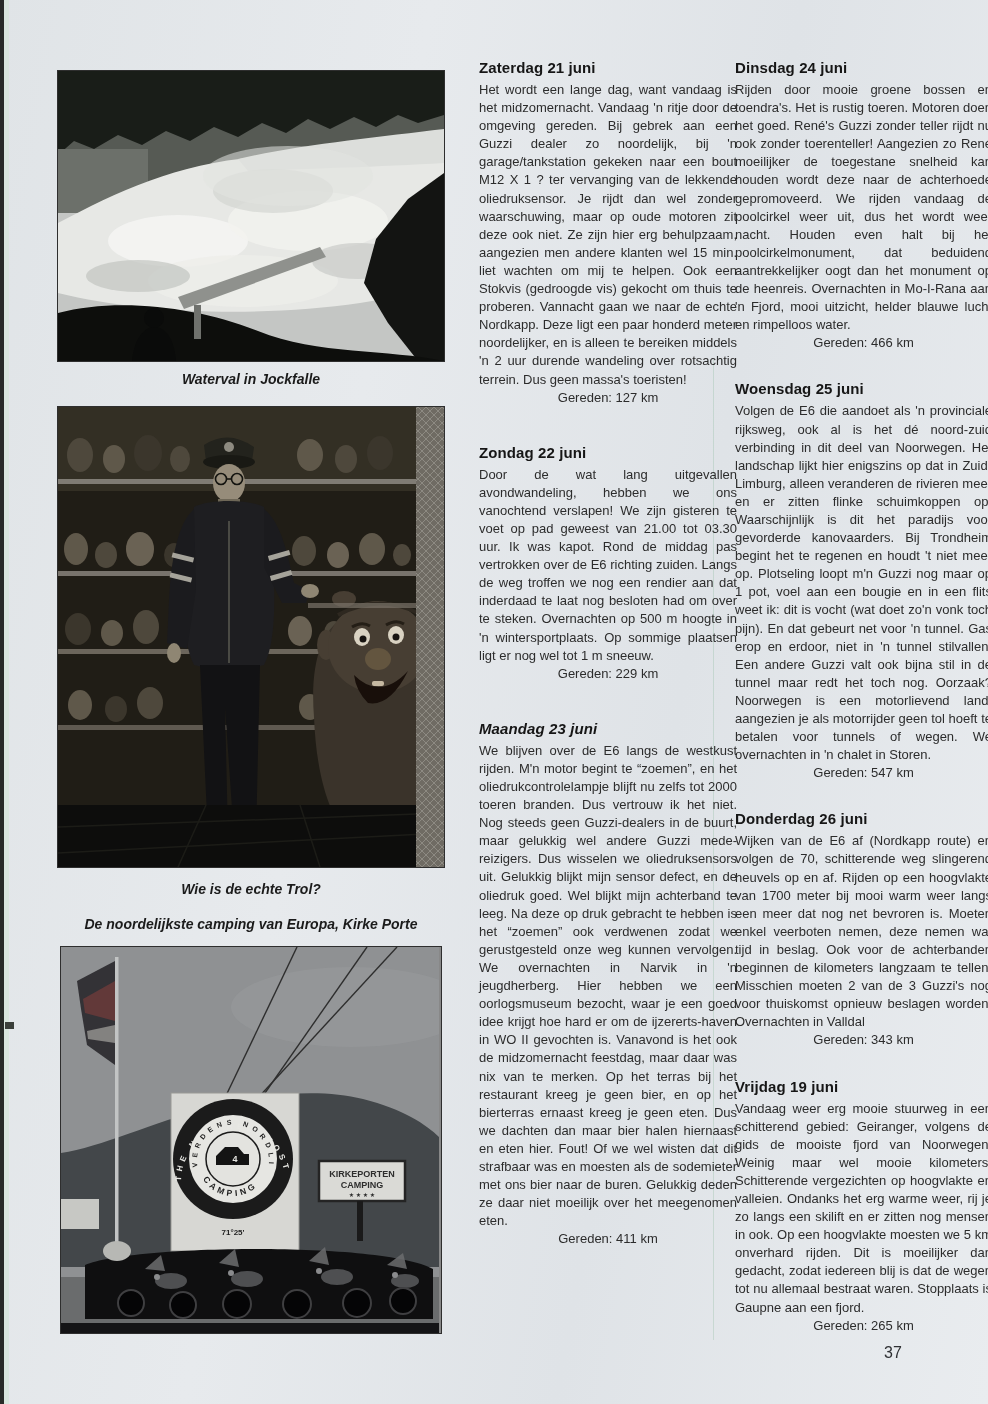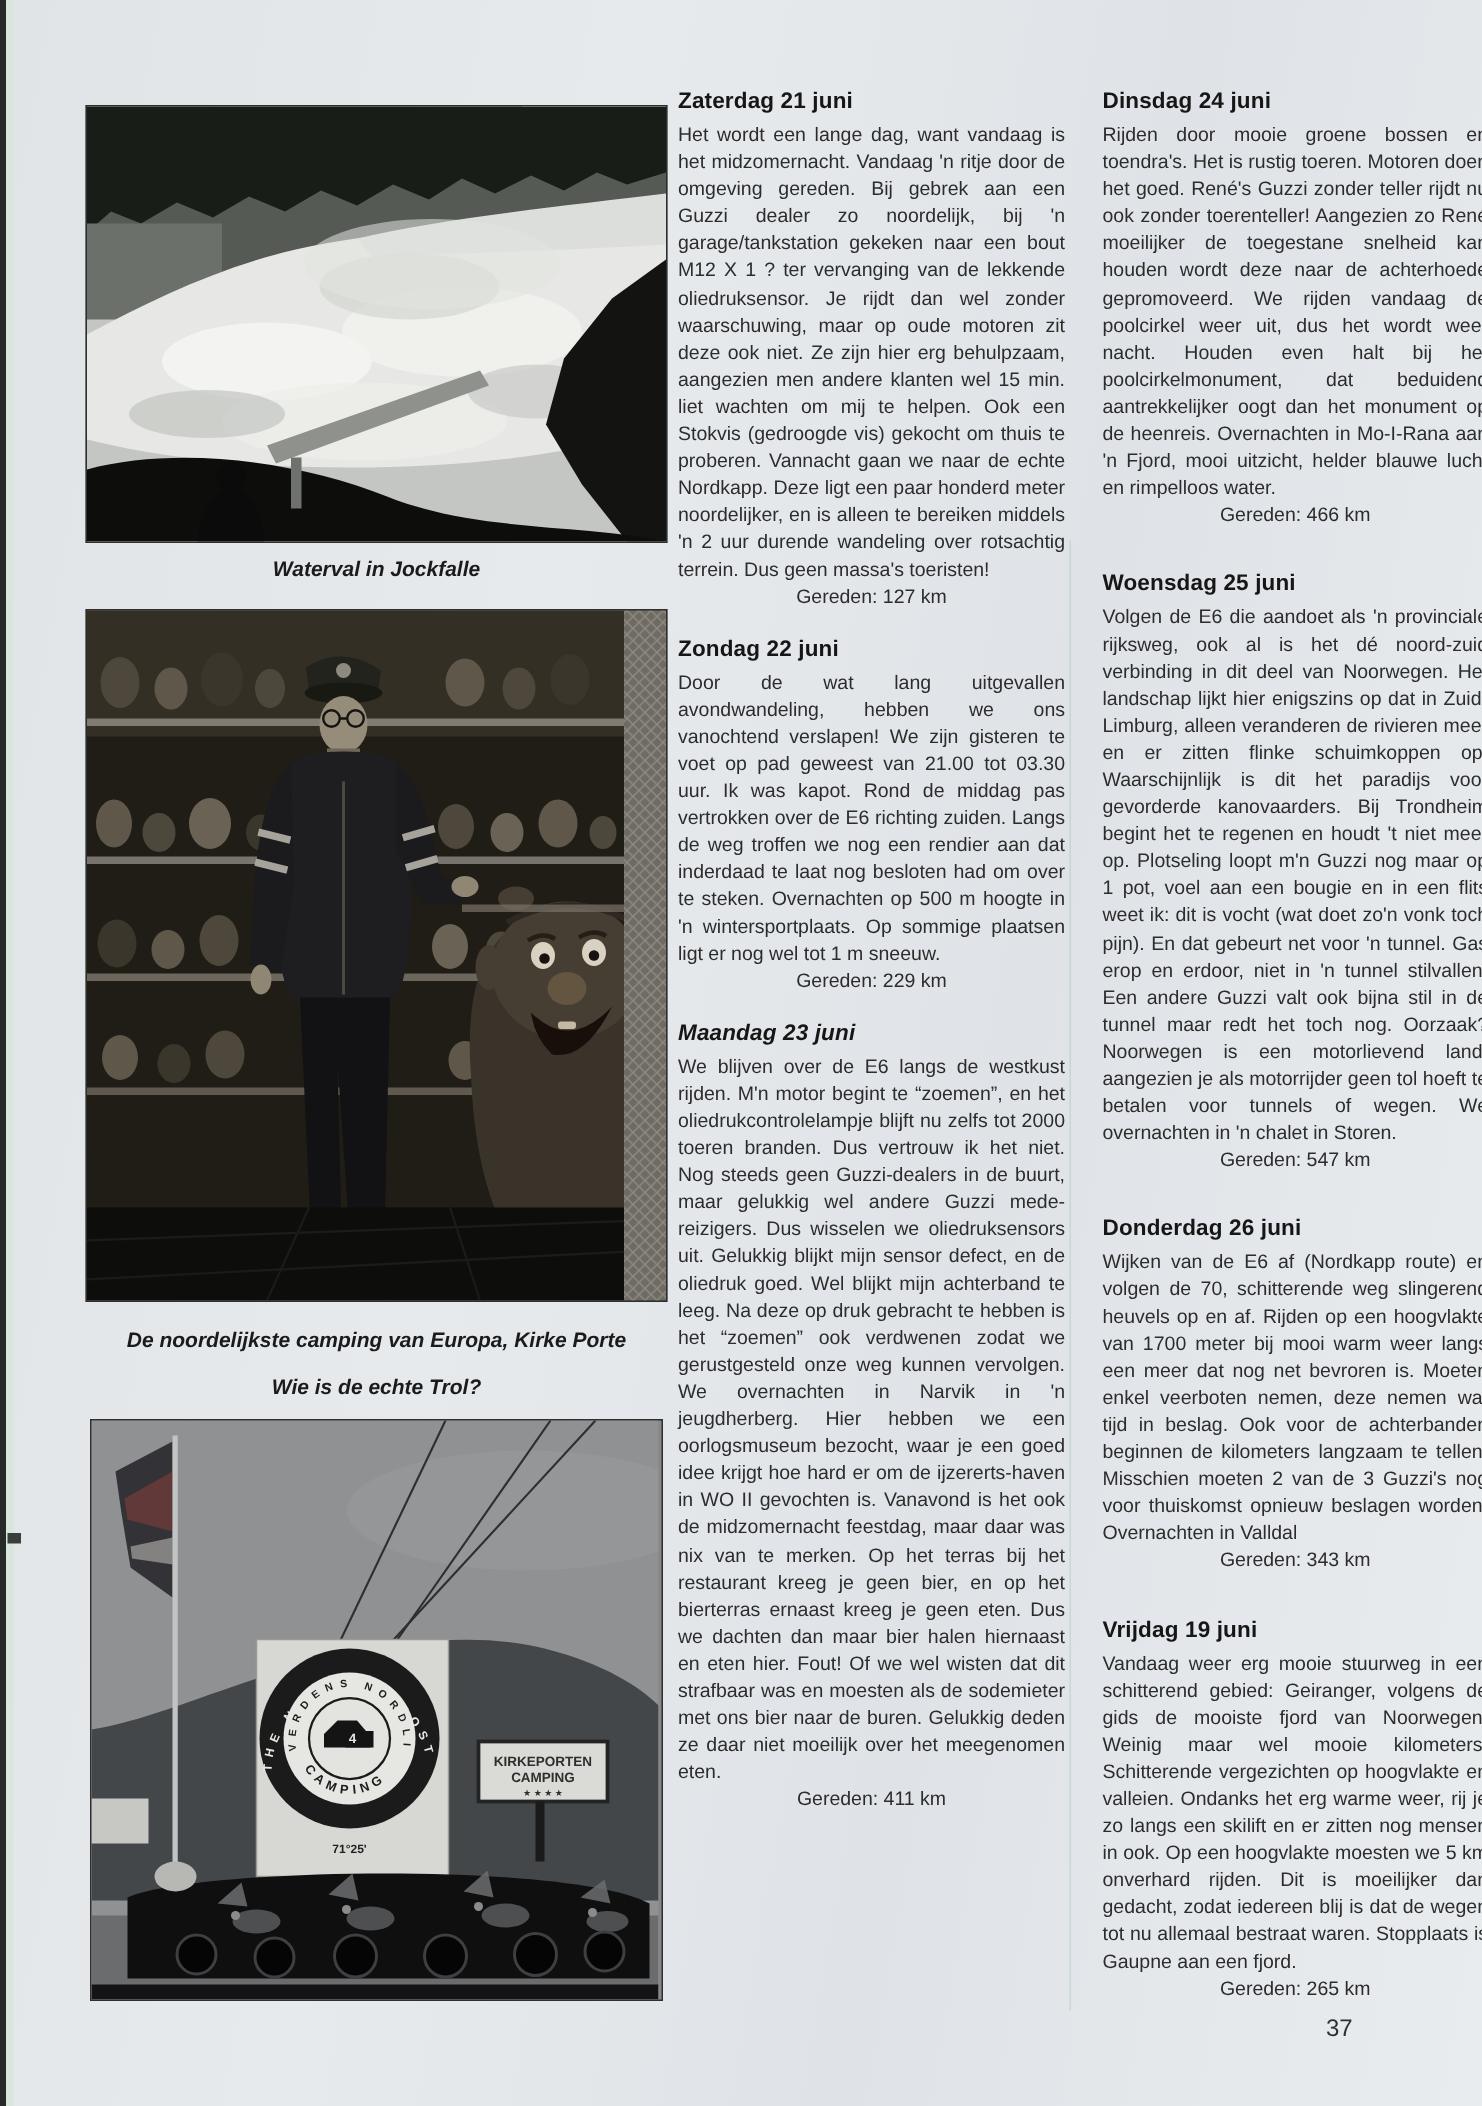--- a/index.html
+++ b/index.html
@@ -17,24 +17,24 @@
   figure{margin:0;border:1px solid #2e2e2e;background:#888;line-height:0;}
   figure svg{display:block;}
   .caption{font-weight:bold;font-style:italic;font-size:14px;color:#1b1b1b;line-height:19px;text-align:center;}
   .cap1{margin:8px 0 0 0;}
   .ph2{margin-top:17px;}
   .cap2{margin:12px 0 0 0;}
   .cap3{margin:16px 0 0 0;}
   .ph3{margin-top:12px;margin-left:3px;width:380px;}
 
   .text-col{position:absolute;top:58px;text-align:justify;font-size:13px;line-height:18.1px;color:#2c2c2c;}
-  .col-mid{left:452px;width:258px;}
+  .col-mid{left:479px;width:258px;}
   .col-right{left:719px;width:257px;margin-left:16px;}
   .text-col section{margin:0;}
-  .col-mid section + section{margin-top:16px;}
+  .col-mid section + section{margin-top:36px;}
   .col-right section + section{margin-top:27px;}
   h3{font-size:15px;line-height:20px;margin:0 0 3px 0;color:#161616;letter-spacing:.1px;}
   h3.italic{font-style:italic;}
   .text-col p{margin:0;}
   .distance{text-align:center;}
   .page-number{position:absolute;left:884px;top:1344px;font-size:16px;font-weight:normal;color:#2f3033;}
 </style>
 </head>
 <body>
 
@@ -164,22 +164,22 @@
         <g stroke="#26261f" stroke-width="1.5" opacity=".6">
           <line x1="0" y1="420" x2="386" y2="406"></line>
             <line x1="0" y1="446" x2="386" y2="426"></line>
           <line x1="120" y1="460" x2="148" y2="398"></line>
             <line x1="262" y1="460" x2="242" y2="398"></line>
         </g>
         <rect x="358" y="0" width="28" height="460" fill="#6f6b63"></rect>
         <rect x="358" y="0" width="28" height="460" fill="url(#mesh)"></rect>
       </svg>
     </figure>
+    <div class="caption cap2">Wie is de echte Trol?</div>
     <div class="caption cap3">De noordelijkste camping van Europa, Kirke Porte</div>
-    <div class="caption cap2">Wie is de echte Trol?</div>
 
     <figure class="ph3">
       <svg width="378" height="386" viewBox="0 0 378 386">
         <rect width="378" height="386" fill="#8f9193"></rect>
         <ellipse cx="290" cy="60" rx="120" ry="40" fill="#9a9c9e" opacity=".5"></ellipse>
         <path d="M0,206 C40,200 90,176 150,160 C210,145 262,142 302,152 C342,162 366,178 378,190 L378,320 L0,320 Z" fill="#43474a"></path>
         <g stroke="#2e2e2e" stroke-width="1.4">
           <line x1="236" y1="0" x2="150" y2="180"></line>
           <line x1="306" y1="0" x2="176" y2="186"></line>
           <line x1="336" y1="0" x2="196" y2="152"></line>

